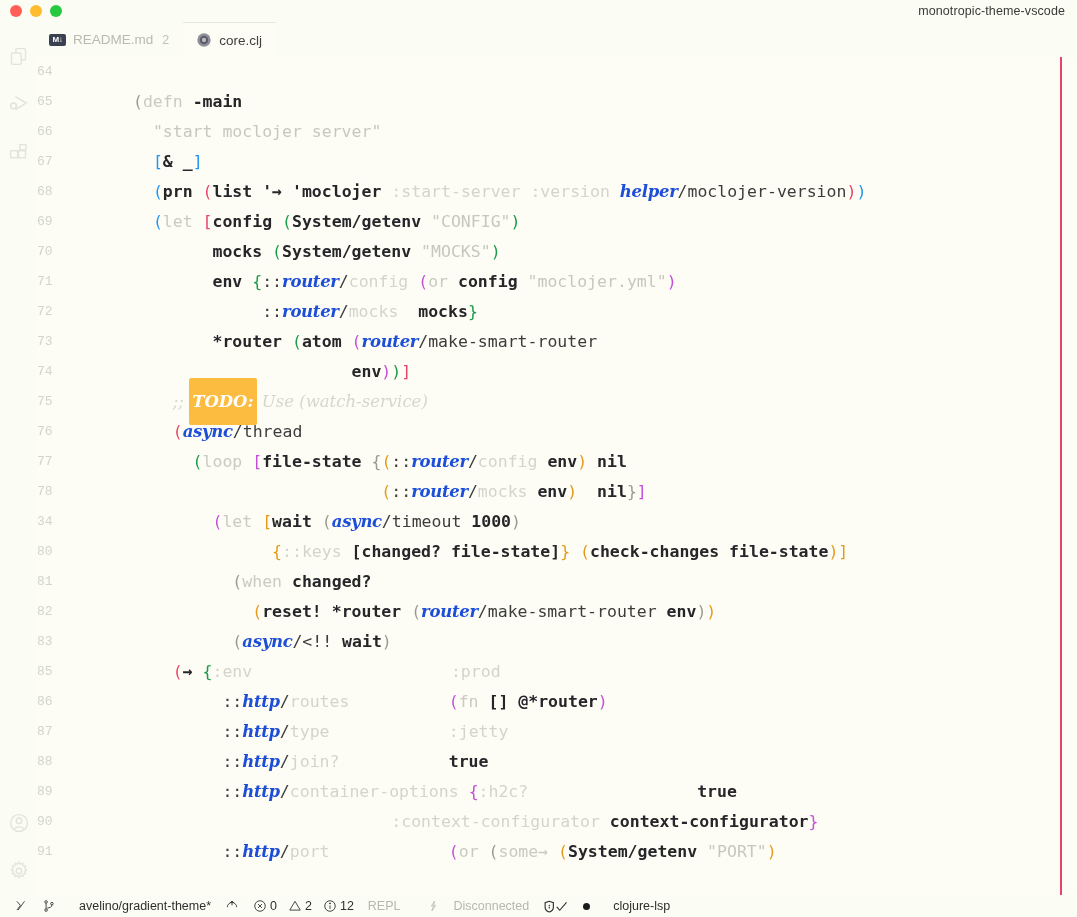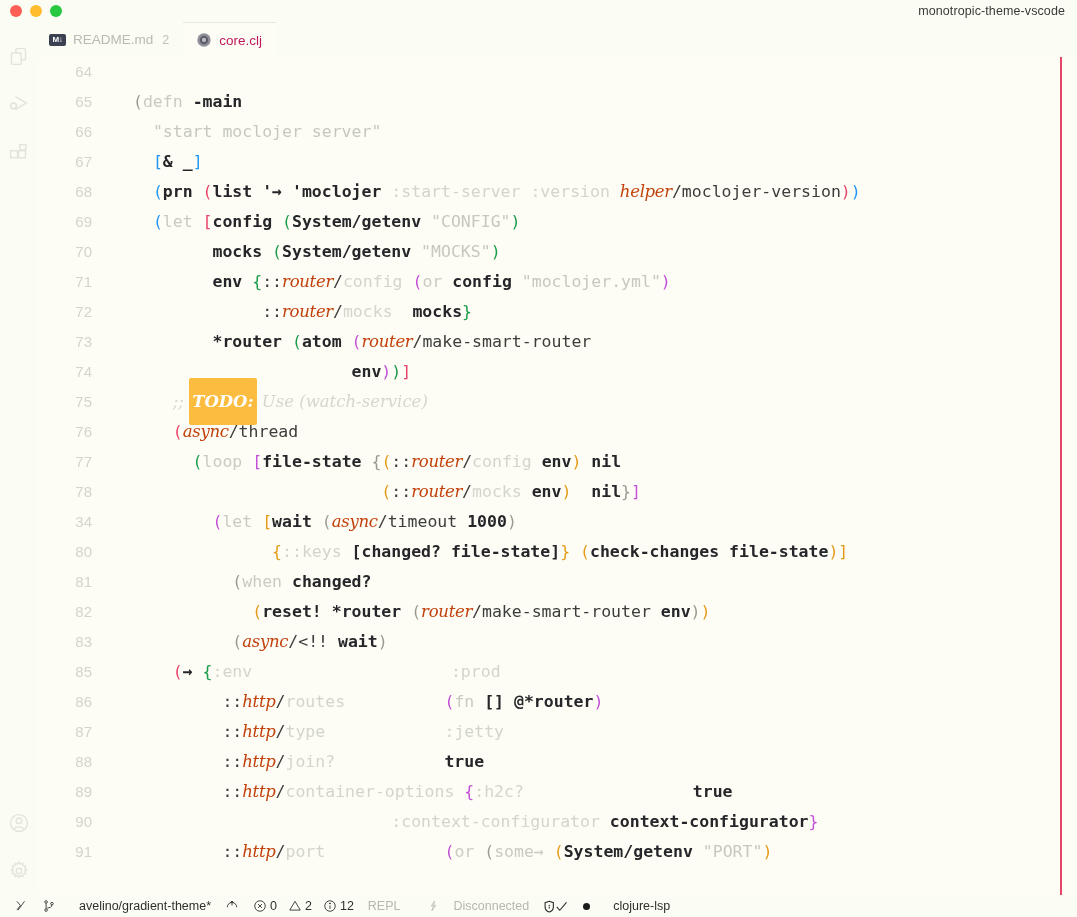--- a/index.html
+++ b/index.html
@@ -82,21 +82,21 @@
     display: flex; align-items: center; gap: 7px;
     padding: 0 14px 0 12px;
     font-size: 13.5px;
     color: #b9bab0;
     background: #fbfcf4;
     position: relative;
     box-sizing: border-box;
     white-space: nowrap;
   }
   .tab.active {
-    color: #be185d;
+    color: #404040;
     background: #fdfdf5;
     border-top: 1px solid #e7e8dd;
   }
   .tab .badge { font-size: 12.5px; color: #c2c3b8; margin-left: 2px; }
   .ficon { width: 17px; height: 17px; display:flex; align-items:center; justify-content:center; flex: 0 0 17px;}
   .md-badge {
     width: 17px; height: 12px; border-radius: 2px;
     background: #3b4151; color: #fff;
     font-size: 8px; font-weight: bold;
     display: flex; align-items: center; justify-content: center;
@@ -118,37 +118,37 @@
   }
   .codescroll { position: absolute; inset: 0; overflow: hidden; }
   .codelines {
     font-family: "DejaVu Sans Mono", monospace;
     font-size: 16.5px;
     line-height: 30px;
   }
   .cl { display: flex; height: 30px; align-items: center; white-space: pre; }
   .ln {
     flex: 0 0 68px;
-    text-align: right;
+    text-align: left;
     padding-right: 13px;
     color: #d3d4ca;
-    font-size: 15px;
-    font-family: Liberation Sans, sans-serif;
+    font-size: 13px;
+    font-family: Liberation Mono, monospace;
     box-sizing: border-box;
     user-select: none;
   }
   .src { flex: 1 1 auto; padding-left: 28px; box-sizing: border-box; }
 
   
   .t-def     { color: #c9cac0; }            
   .t-sym     { color: #26262a; font-weight: bold; }  
   .t-plain   { color: #3c3c3c; }
   .t-str     { color: #c6c7bd; }            
   .t-kw      { color: #d3d4ca; }            
-  .t-ns      { color: #c2410c; font-weight: normal; font-style: italic;
+  .t-ns      { color: #1d4ed8; font-weight: bold; font-style: italic;
                font-family: "DejaVu Serif", serif; letter-spacing: -.3px; }
   .t-cmt     { color: #d5d6cc; font-style: italic; font-family: "DejaVu Serif", serif; }
   .t-todo    { background: #fcbc3f; color: #ffffff; font-weight: bold; font-style: italic;
                font-family: "DejaVu Serif", serif; padding: 14px 3px; border-radius: 2px; }
   .b1 { color: #2196f3; }   
   .b2 { color: #e8446a; }   
   .b3 { color: #1a9c4a; }   
   .b4 { color: #c44fd8; }   
   .b5 { color: #e59b1a; }   
   .b6 { color: #9a9b90; }   

